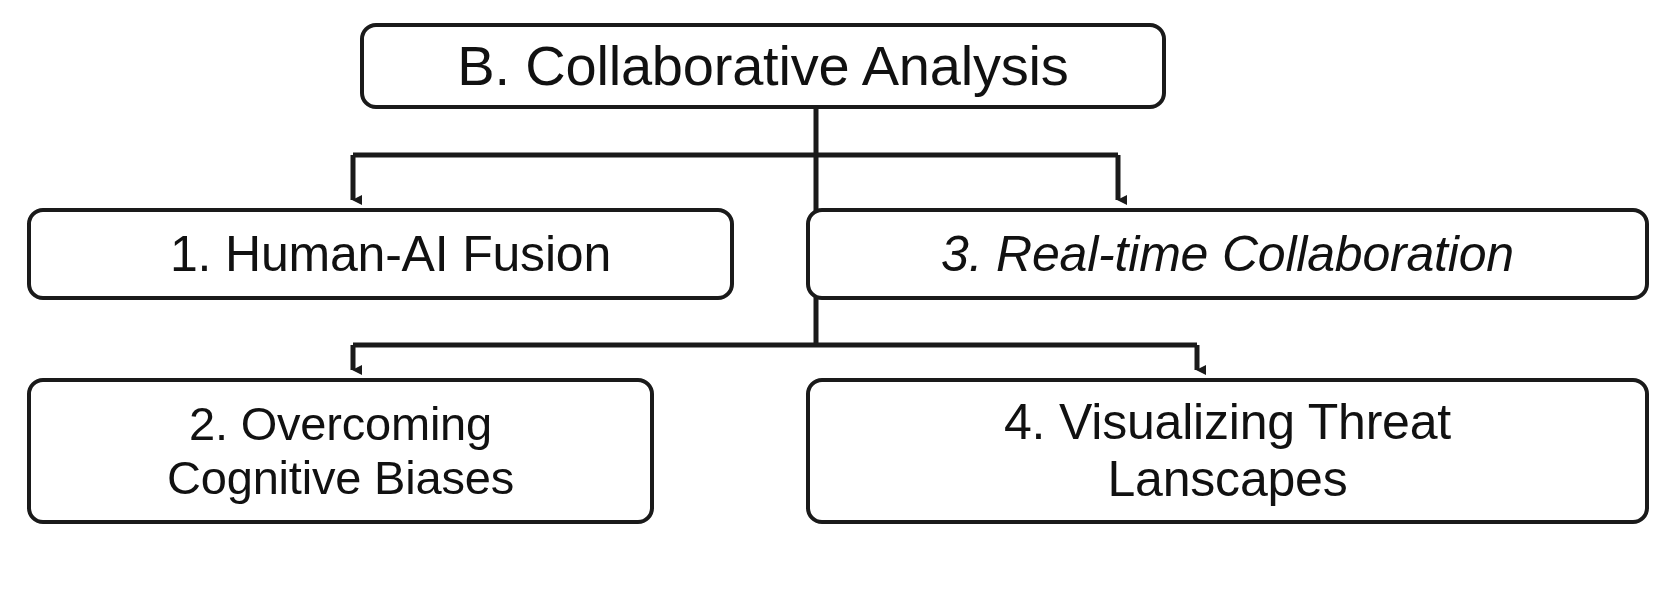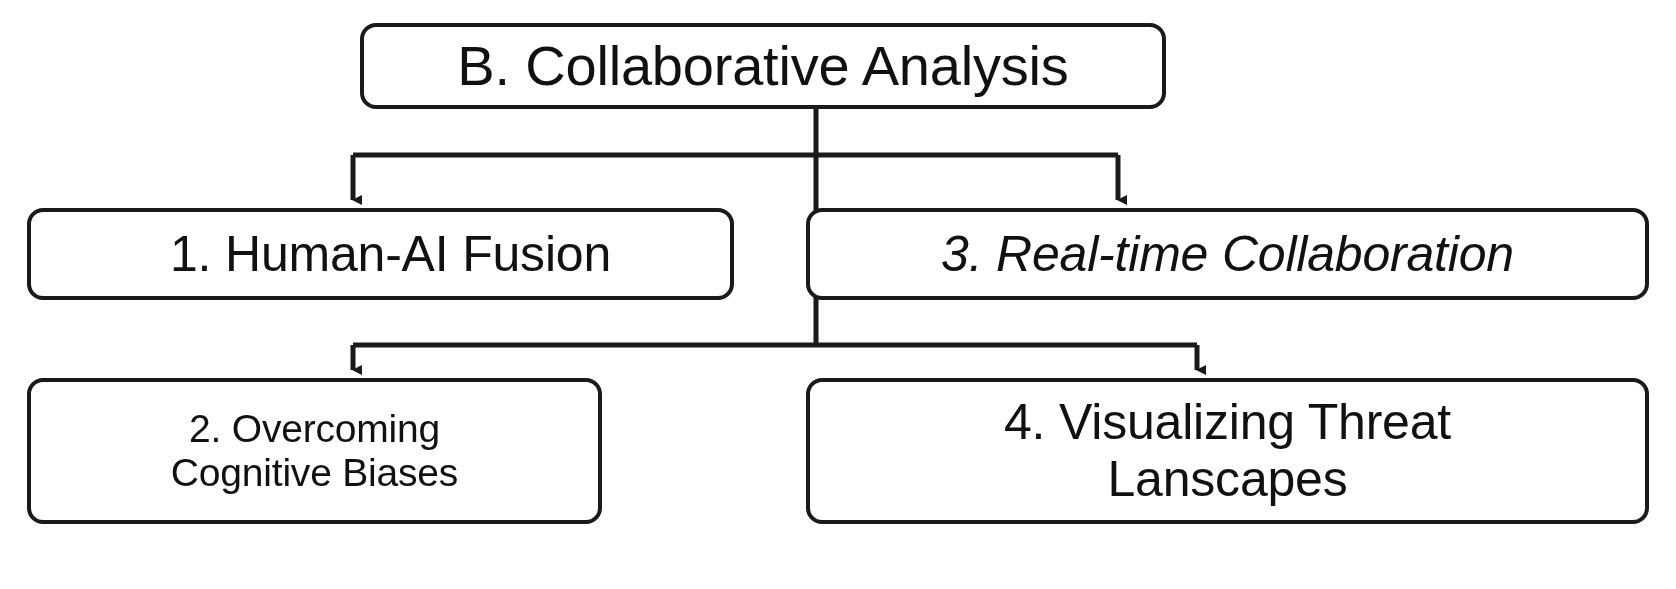--- a/index.html
+++ b/index.html
@@ -65,23 +65,23 @@
     left: 806px;
     top: 208px;
     width: 843px;
     height: 92px;
     font-size: 50px;
     font-style: italic;
   }
   #node-2 {
     left: 27px;
     top: 378px;
-    width: 575px;
+    width: 627px;
     height: 146px;
-    font-size: 39px;
+    font-size: 47px;
   }
   #node-4 {
     left: 806px;
     top: 378px;
     width: 843px;
     height: 146px;
     font-size: 50px;
   }
 </style>
 </head>

